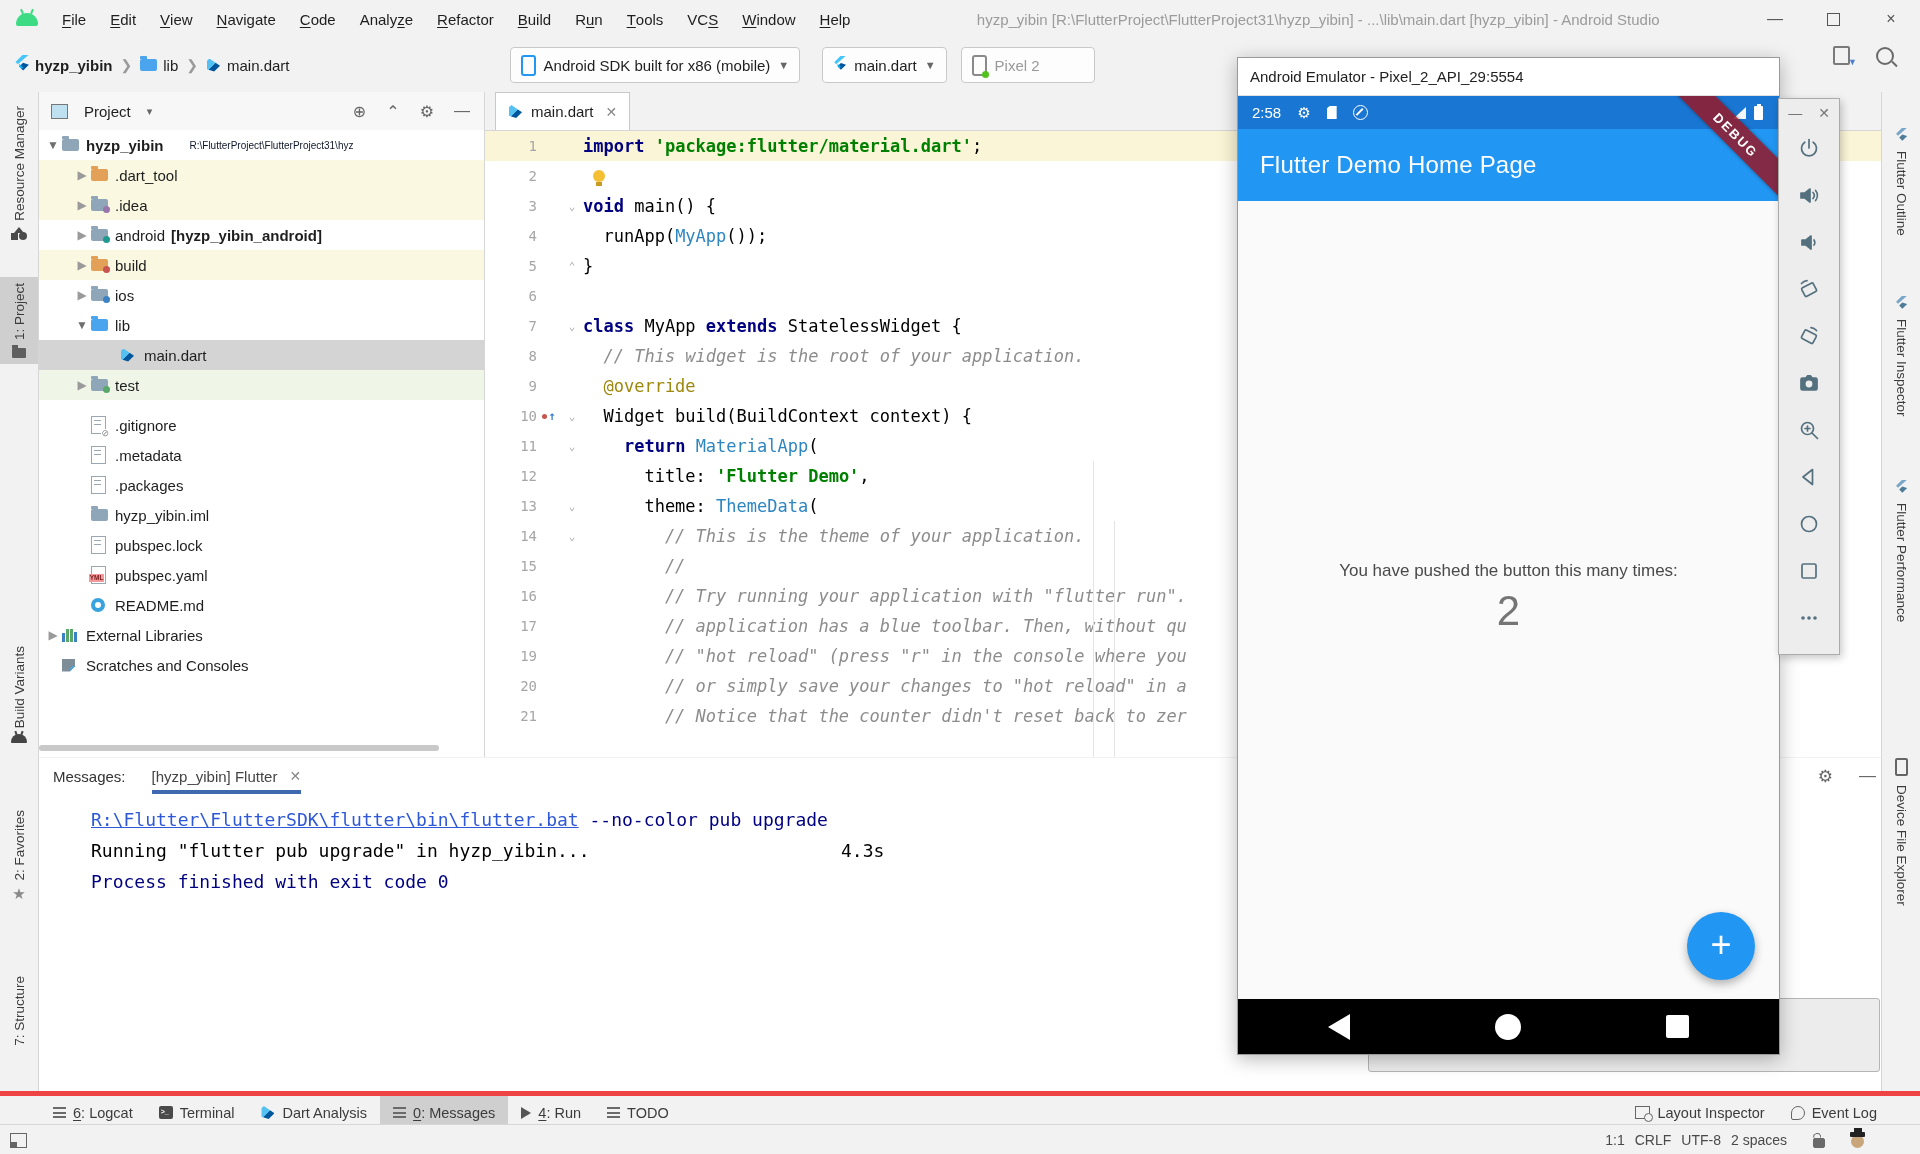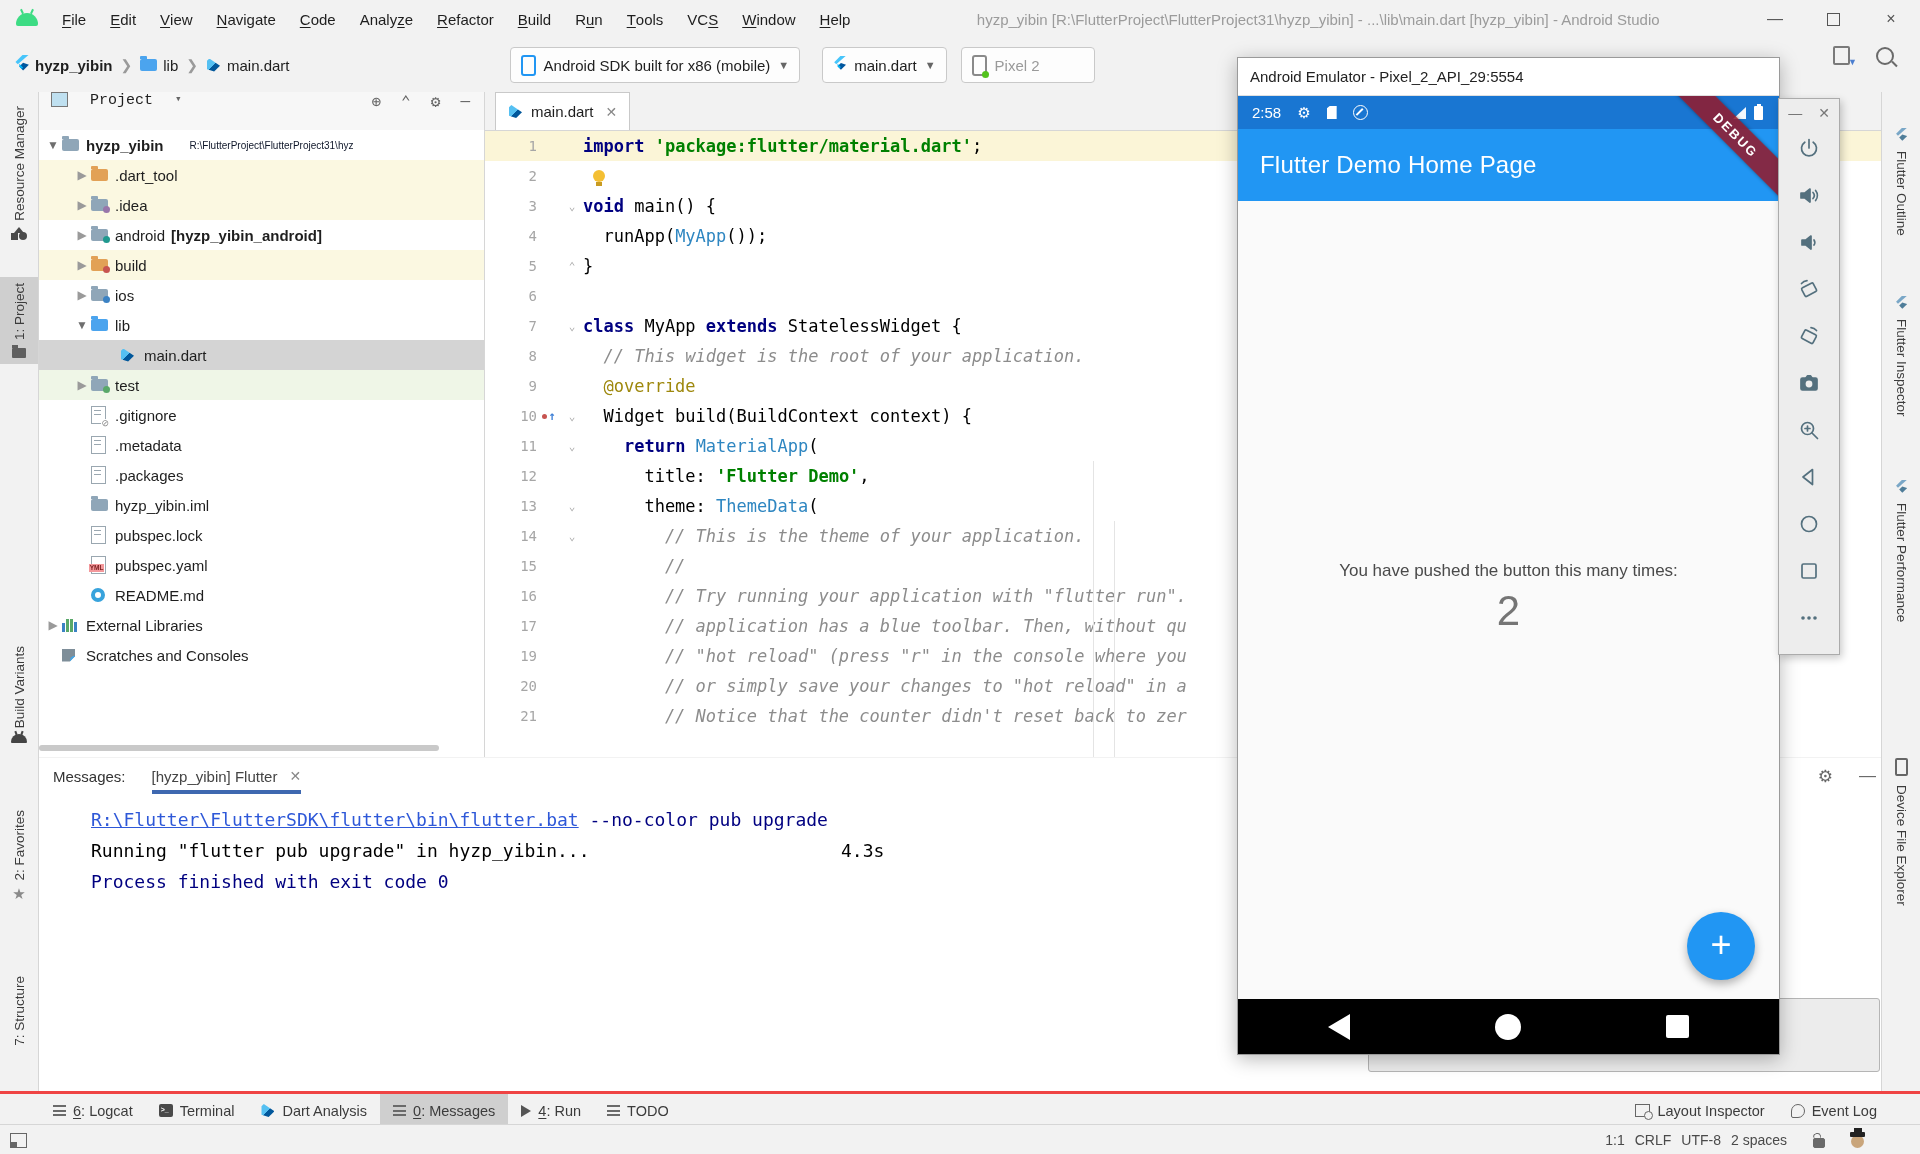--- a/index.html
+++ b/index.html
@@ -60,21 +60,21 @@
   .android-head{width:16px;height:9px;background:#454545;border-radius:8px 8px 1px 1px;position:relative;}
   .android-head::before,.android-head::after{content:"";position:absolute;top:-3px;left:4px;width:1.5px;height:4px;background:#454545;transform:rotate(-20deg);}
   .android-head::after{left:10px;transform:rotate(20deg);}
   .shapes-ic{position:relative;width:16px;height:14px;}
   .shapes-ic i{position:absolute;background:#4a4a4a;}
   .shapes-ic .s1{left:0;top:6px;width:7px;height:7px;}
   .shapes-ic .s2{left:8px;top:5px;width:8px;height:8px;border-radius:50%;}
   .shapes-ic .s3{left:3px;top:0;width:0;height:0;background:none;border-left:5px solid transparent;border-right:5px solid transparent;border-bottom:6px solid #4a4a4a;}
   
   #project-panel{position:absolute;left:39px;top:92px;width:445px;height:665px;background:#FFFFFF;border-right:1px solid #D6D6D6;overflow:hidden;}
-  #project-header{height:38px;display:flex;align-items:flex-start;background:#F7F7F7;font-size:15px;padding-left:12px;gap:22px;font-family:Liberation Mono, monospace;}
+  #project-header{height:38px;display:flex;align-items:center;background:#F7F7F7;font-size:15px;padding-left:12px;gap:16px;}
   #project-header .title{font-weight:normal;}
   #project-header .hicons{margin-left:auto;display:flex;gap:20px;margin-right:14px;color:#666;font-size:16px;align-items:center;}
   .panel-ic{width:15px;height:13px;border:1.5px solid #777;background:#BFE0F0;}
   .tree{font-size:15px;}
   .tree-row{height:30px;display:flex;align-items:center;white-space:nowrap;}
   .tree-row.bg-yellow{background:#FBF8E1;}
   .tree-row.bg-green{background:#EFF6E7;}
   .tree-row.bg-selected{background:#D4D4D4;}
   .tw-arrow{width:18px;color:#6e6e6e;font-size:12px;text-align:center;flex:none;}
   .tw-icon{width:22px;flex:none;display:flex;align-items:center;}
@@ -137,21 +137,21 @@
   #messages-panel{position:absolute;left:39px;top:758px;width:1842px;height:333px;background:#fff;}
   #messages-header{height:36px;display:flex;align-items:center;font-size:15px;color:#333;padding-left:14px;}
   #messages-tab{margin-left:26px;position:relative;display:flex;align-items:center;gap:8px;color:#444;height:100%;}
   #messages-tab .underline{position:absolute;left:0;bottom:0;width:100%;height:4px;background:#3E68B0;}
   #console{font-family:"DejaVu Sans Mono",monospace;font-size:18px;margin:10px 0 0 52px;line-height:31px;}
   .con-line{position:relative;white-space:pre;color:#000080;}
   .con-link{color:#2E58D8;text-decoration:underline;}
   .con-black{color:#000000;}
   .con-time{position:absolute;left:750px;top:0;color:#000;}
   
-  #toolwindow-bar{position:absolute;left:0;top:1091px;width:1920px;height:33px;background:#F2F2F2;border-top:3px solid #ef4444;display:flex;align-items:center;font-size:14.5px;color:#3c3c3c;}
+  #toolwindow-bar{position:absolute;left:0;top:1091px;width:1920px;height:33px;background:#F2F2F2;border-top:5px solid #ef4444;display:flex;align-items:center;font-size:14.5px;color:#3c3c3c;}
   .tw-btn{display:flex;align-items:center;gap:7px;padding:0 13px;height:100%;}
   .tw-btn u{text-decoration:underline;text-underline-offset:2px;}
   .tw-btn.active{background:#CFCFCF;}
   #twb-left{display:flex;margin-left:40px;height:100%;}
   #twb-right{display:flex;margin-left:auto;margin-right:30px;height:100%;}
   .bars-ic{width:13px;height:11px;background:repeating-linear-gradient(#6a6a6a 0 2px,transparent 2px 4.5px);}
   .term-ic{width:14px;height:13px;background:#4a4a4a;border-radius:2px;position:relative;}
   .term-ic::after{content:">_";position:absolute;color:#fff;font-size:7px;left:2px;top:2px;font-weight:bold;}
   .play-ic{width:0;height:0;border-top:6px solid transparent;border-bottom:6px solid transparent;border-left:10px solid #555;}
   .li-ic{width:13px;height:11px;border:1.5px solid #666;position:relative;}
@@ -411,21 +411,21 @@
         </div>
         <div class="tree-row bg-green" style="padding-left: 34px;">
           <span class="tw-arrow" style="color: rgb(154, 154, 154);">▶</span>
           <span class="tw-icon">
             <span class="folder ">
               <i class="badge green"></i>
             </span>
           </span>
           <span class="tw-name">test</span>
         </div>
-        <div class="tree-row bg-white" style="padding-left: 34px;">
+        <div class="tree-row bg-white" style="padding-left: 34px; margin-top: 10px;">
           <span class="tw-arrow"></span>
           <span class="tw-icon">
             <span class="filepage ign"></span>
           </span>
           <span class="tw-name">.gitignore</span>
         </div>
         <div class="tree-row bg-white" style="padding-left: 34px;">
           <span class="tw-arrow"></span>
           <span class="tw-icon">
             <span class="filepage"></span>

